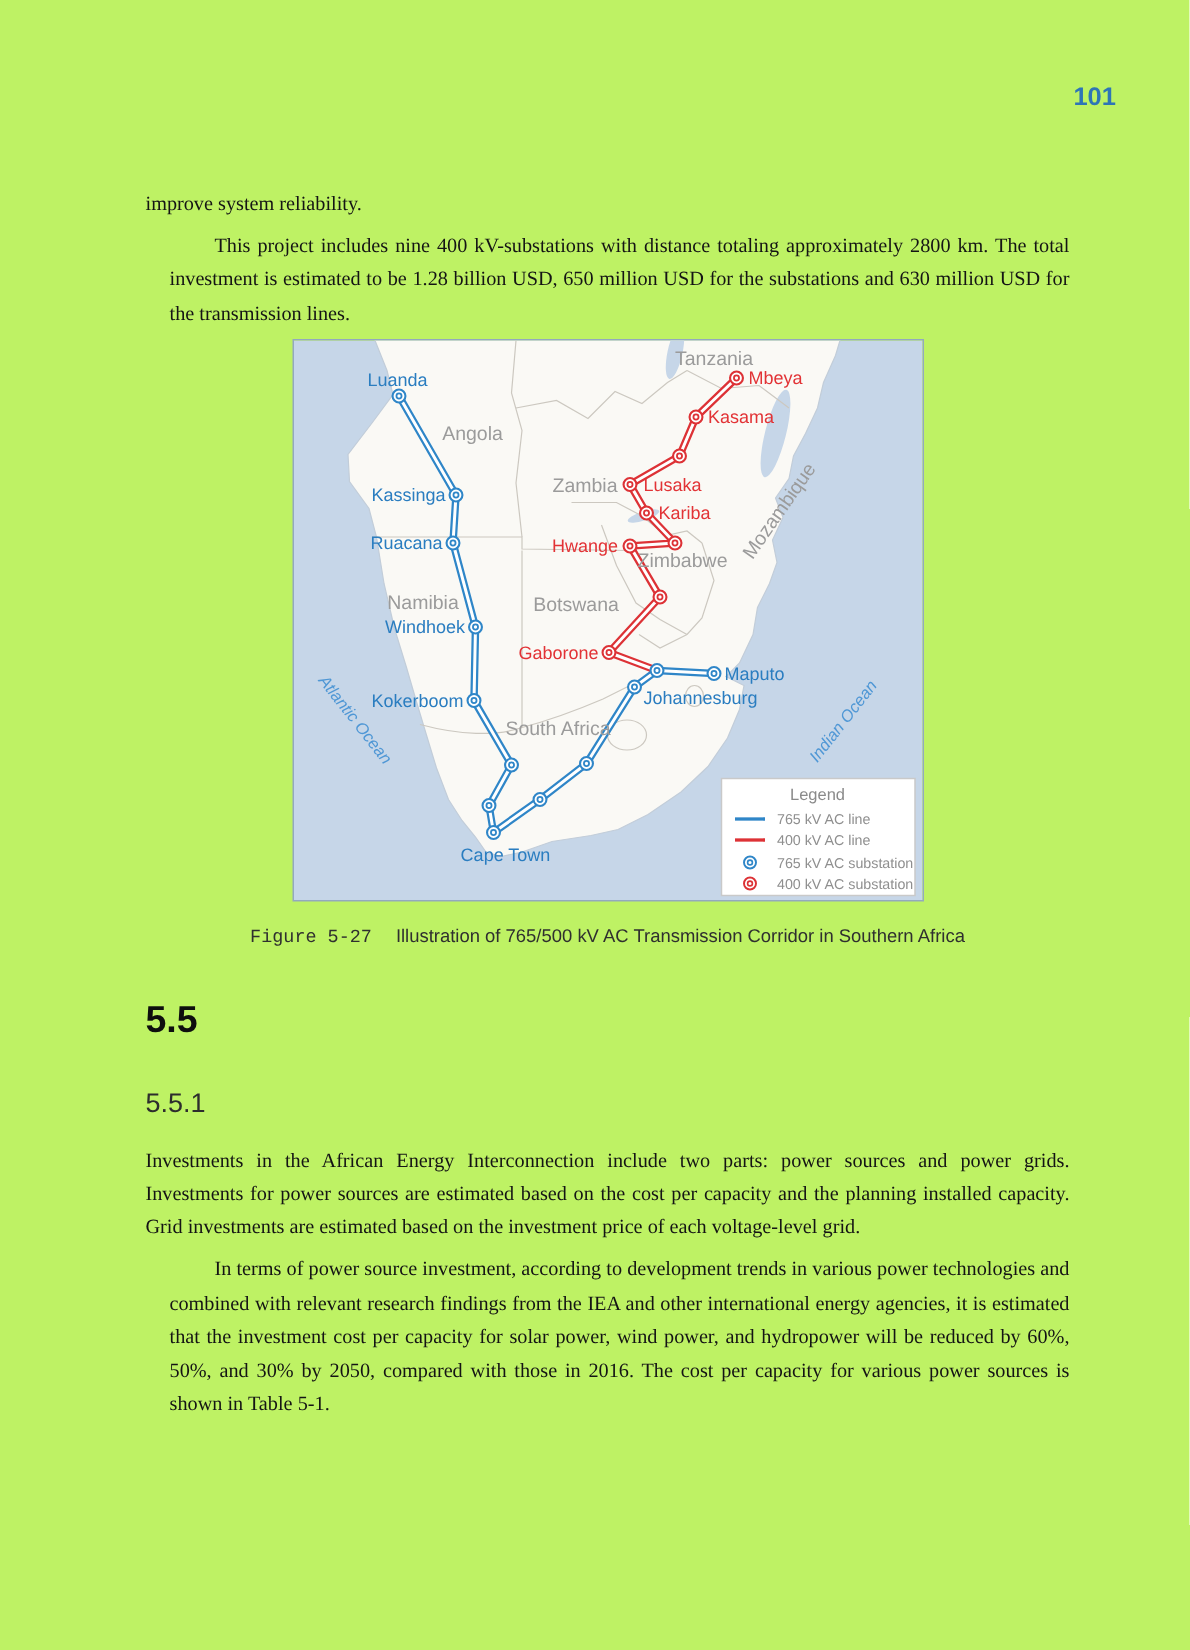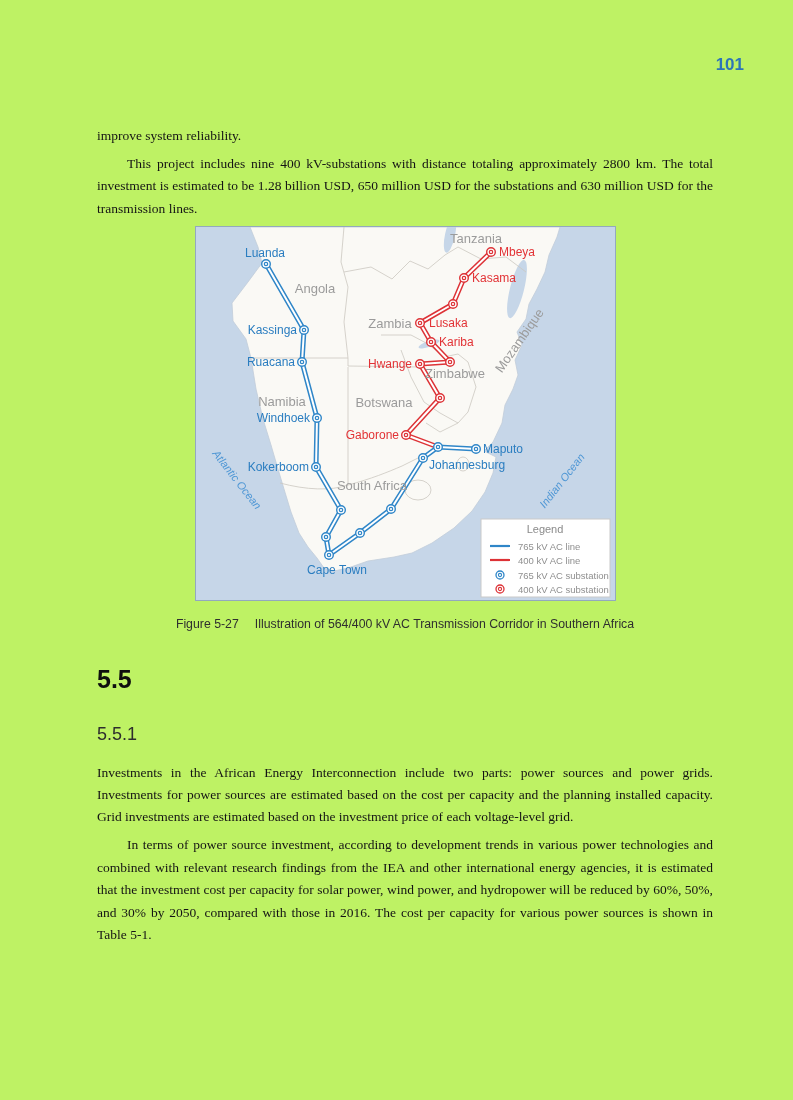--- a/index.html
+++ b/index.html
@@ -8,28 +8,28 @@
     font-family:"Liberation Serif", serif;color:#1c1c1c;overflow:hidden;
   }
   .page-number{
     position:absolute;top:55px;right:49px;
     font-family:"Liberation Sans", sans-serif;font-weight:bold;font-size:17px;color:#2e75b6;
   }
   .content{position:absolute;left:97px;top:125px;width:616px;}
   p.body{
     font-size:13.5px;line-height:22.4px;text-align:justify;margin:0 0 5.5px 0;color:#141414;
   }
-  p.indent{text-indent:30px;}
+  p.indent{text-indent:30px;margin-left:16px;}
   .figure-wrap{width:421px;margin:4px auto 16px auto;text-decoration:underline;}
   .map-svg{display:block;border:1px solid #93a9be;}
   .caption{
     margin-top:9px;text-align:center;
     font-family:"Liberation Sans", sans-serif;font-size:12.3px;color:#2f2f2f;
   }
-  .caption .cap-label{margin-right:16px;}
+  .caption .cap-label{margin-right:16px;font-family:Liberation Mono, monospace;}
   h1.sec{
     margin:33px 0 0 0;font-family:"Liberation Sans", sans-serif;
     font-size:25px;line-height:30px;font-weight:bold;color:#0e0e0e;display:flex;gap:27px;
   }
   h2.subsec{
     margin:29px 0 17px 0;font-family:"Liberation Sans", sans-serif;
     font-size:18px;line-height:22px;font-weight:normal;color:#2d2d2d;display:flex;gap:18px;
   }
   .after-head{margin-top:13px;}
   svg text{font-family:"Liberation Sans", sans-serif;}
@@ -233,21 +233,21 @@
           <g stroke="#dd3236">
             <circle cx="304" cy="362" r="4" fill="#fff" stroke-width="1.3"></circle>
               <circle cx="304" cy="362" r="1.6" fill="none" stroke-width="1.1"></circle>
           </g>
           <text class="legend-txt" x="322" y="365.5">400 kV AC substation</text>
         </g>
       </svg>
     </div>
 
     <div class="caption">
-      <span class="cap-label">Figure 5-27</span><span>Illustration of 564/400 kV AC Transmission Corridor in Southern Africa</span>
+      <span class="cap-label">Figure 5-27</span><span>Illustration of 765/500 kV AC Transmission Corridor in Southern Africa</span>
     </div>
 
     <h1 class="sec">
       <span>5.5</span>
     </h1>
 
     <h2 class="subsec">
       <span>5.5.1</span>
     </h2>
 

